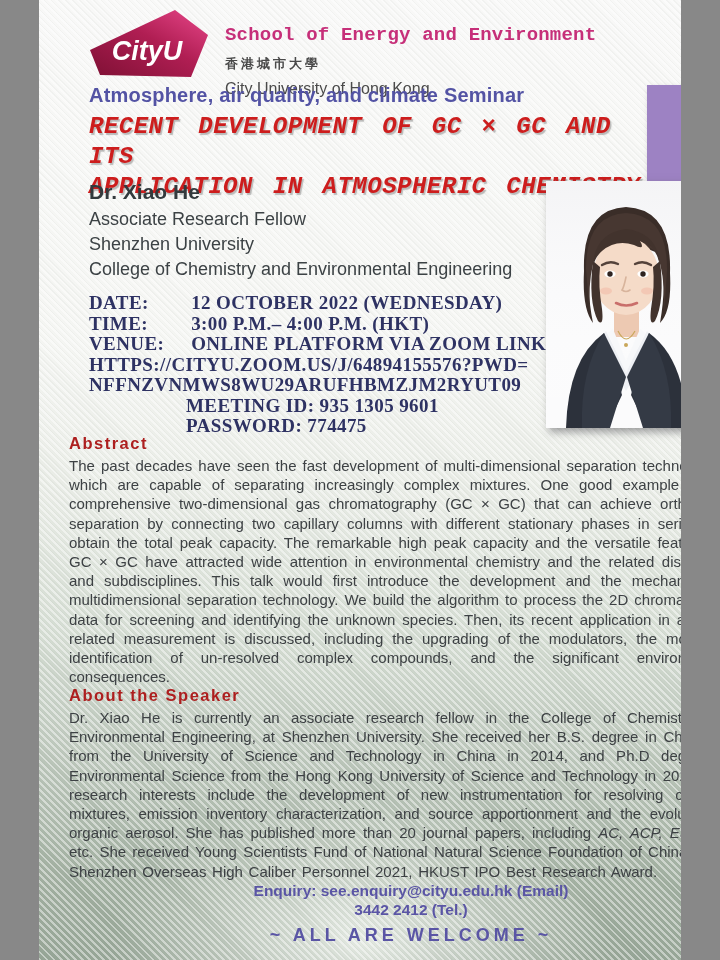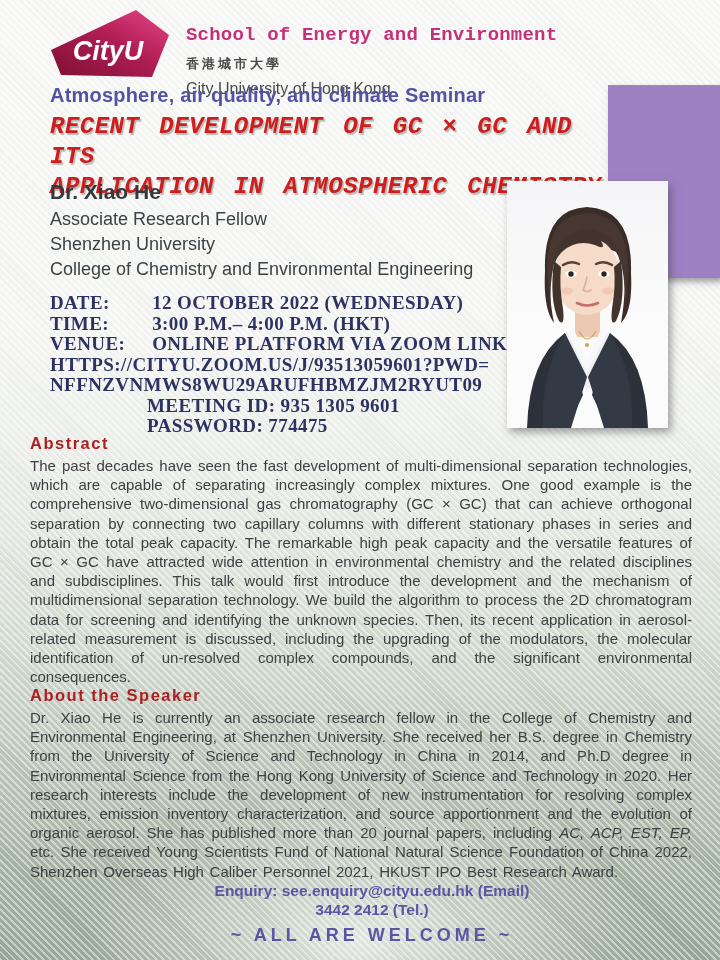--- a/index.html
+++ b/index.html
@@ -1,18 +1,18 @@
 <!DOCTYPE html>
 <html><head>
 <meta charset="utf-8">
 <style>
   html,body{margin:0;padding:0;background:#888;}
   .poster{
     position:relative;
-    width:720px;height:960px;
+    width:642px;height:960px;
     margin:0 auto;
     overflow:hidden;
     font-family:"Liberation Sans", sans-serif;
     background:
       repeating-linear-gradient(45deg, rgba(255,255,255,0.45) 0 2px, rgba(140,150,140,0.06) 2px 3px, rgba(255,255,255,0) 3px 5px),
       radial-gradient(ellipse 55% 22% at 50% 98%, rgba(240,244,238,0.85), rgba(240,244,238,0) 70%),
       linear-gradient(180deg, #f8f8f7 0%, #f4f5f2 36%, #e9ece6 50%, #d4dcd2 66%, #b9c4b8 80%, #a0ae9f 92%, #96a596 100%);
   }
   
   .header{position:absolute;left:48px;top:8px;display:flex;align-items:flex-start;}
@@ -172,21 +172,21 @@
       <span class="dval">12 OCTOBER 2022 (WEDNESDAY)</span>
     </div>
     <div class="drow">
       <span class="dlabel">TIME:</span>
       <span class="dval">3:00 P.M.– 4:00 P.M. (HKT)</span>
     </div>
     <div class="drow">
       <span class="dlabel">VENUE:</span>
       <span class="dval">ONLINE PLATFORM VIA ZOOM LINK:</span>
     </div>
-    <div>HTTPS://CITYU.ZOOM.US/J/93513059601?PWD=</div>
+    <div>HTTPS://CITYU.ZOOM.US/J/64894155576?PWD=</div>
     <div>NFFNZVNMWS8WU29ARUFHBMZJM2RYUT09</div>
     <div class="indent">MEETING ID: 935 1305 9601</div>
     <div class="indent">PASSWORD: 774475</div>
   </div>
 
   <div class="abstract-block">
     <h2 class="section-heading">Abstract</h2>
     <p class="section-body">The past decades have seen the fast development of multi-dimensional separation technologies, which are capable of separating increasingly complex mixtures. One good example is the comprehensive two-dimensional gas chromatography (GC × GC) that can achieve orthogonal separation by connecting two capillary columns with different stationary phases in series and obtain the total peak capacity. The remarkable high peak capacity and the versatile features of GC × GC have attracted wide attention in environmental chemistry and the related disciplines and subdisciplines. This talk would first introduce the development and the mechanism of multidimensional separation technology. We build the algorithm to process the 2D chromatogram data for screening and identifying the unknown species. Then, its recent application in aerosol-related measurement is discussed, including the upgrading of the modulators, the molecular identification of un-resolved complex compounds, and the significant environmental consequences.</p>
   </div>
 

